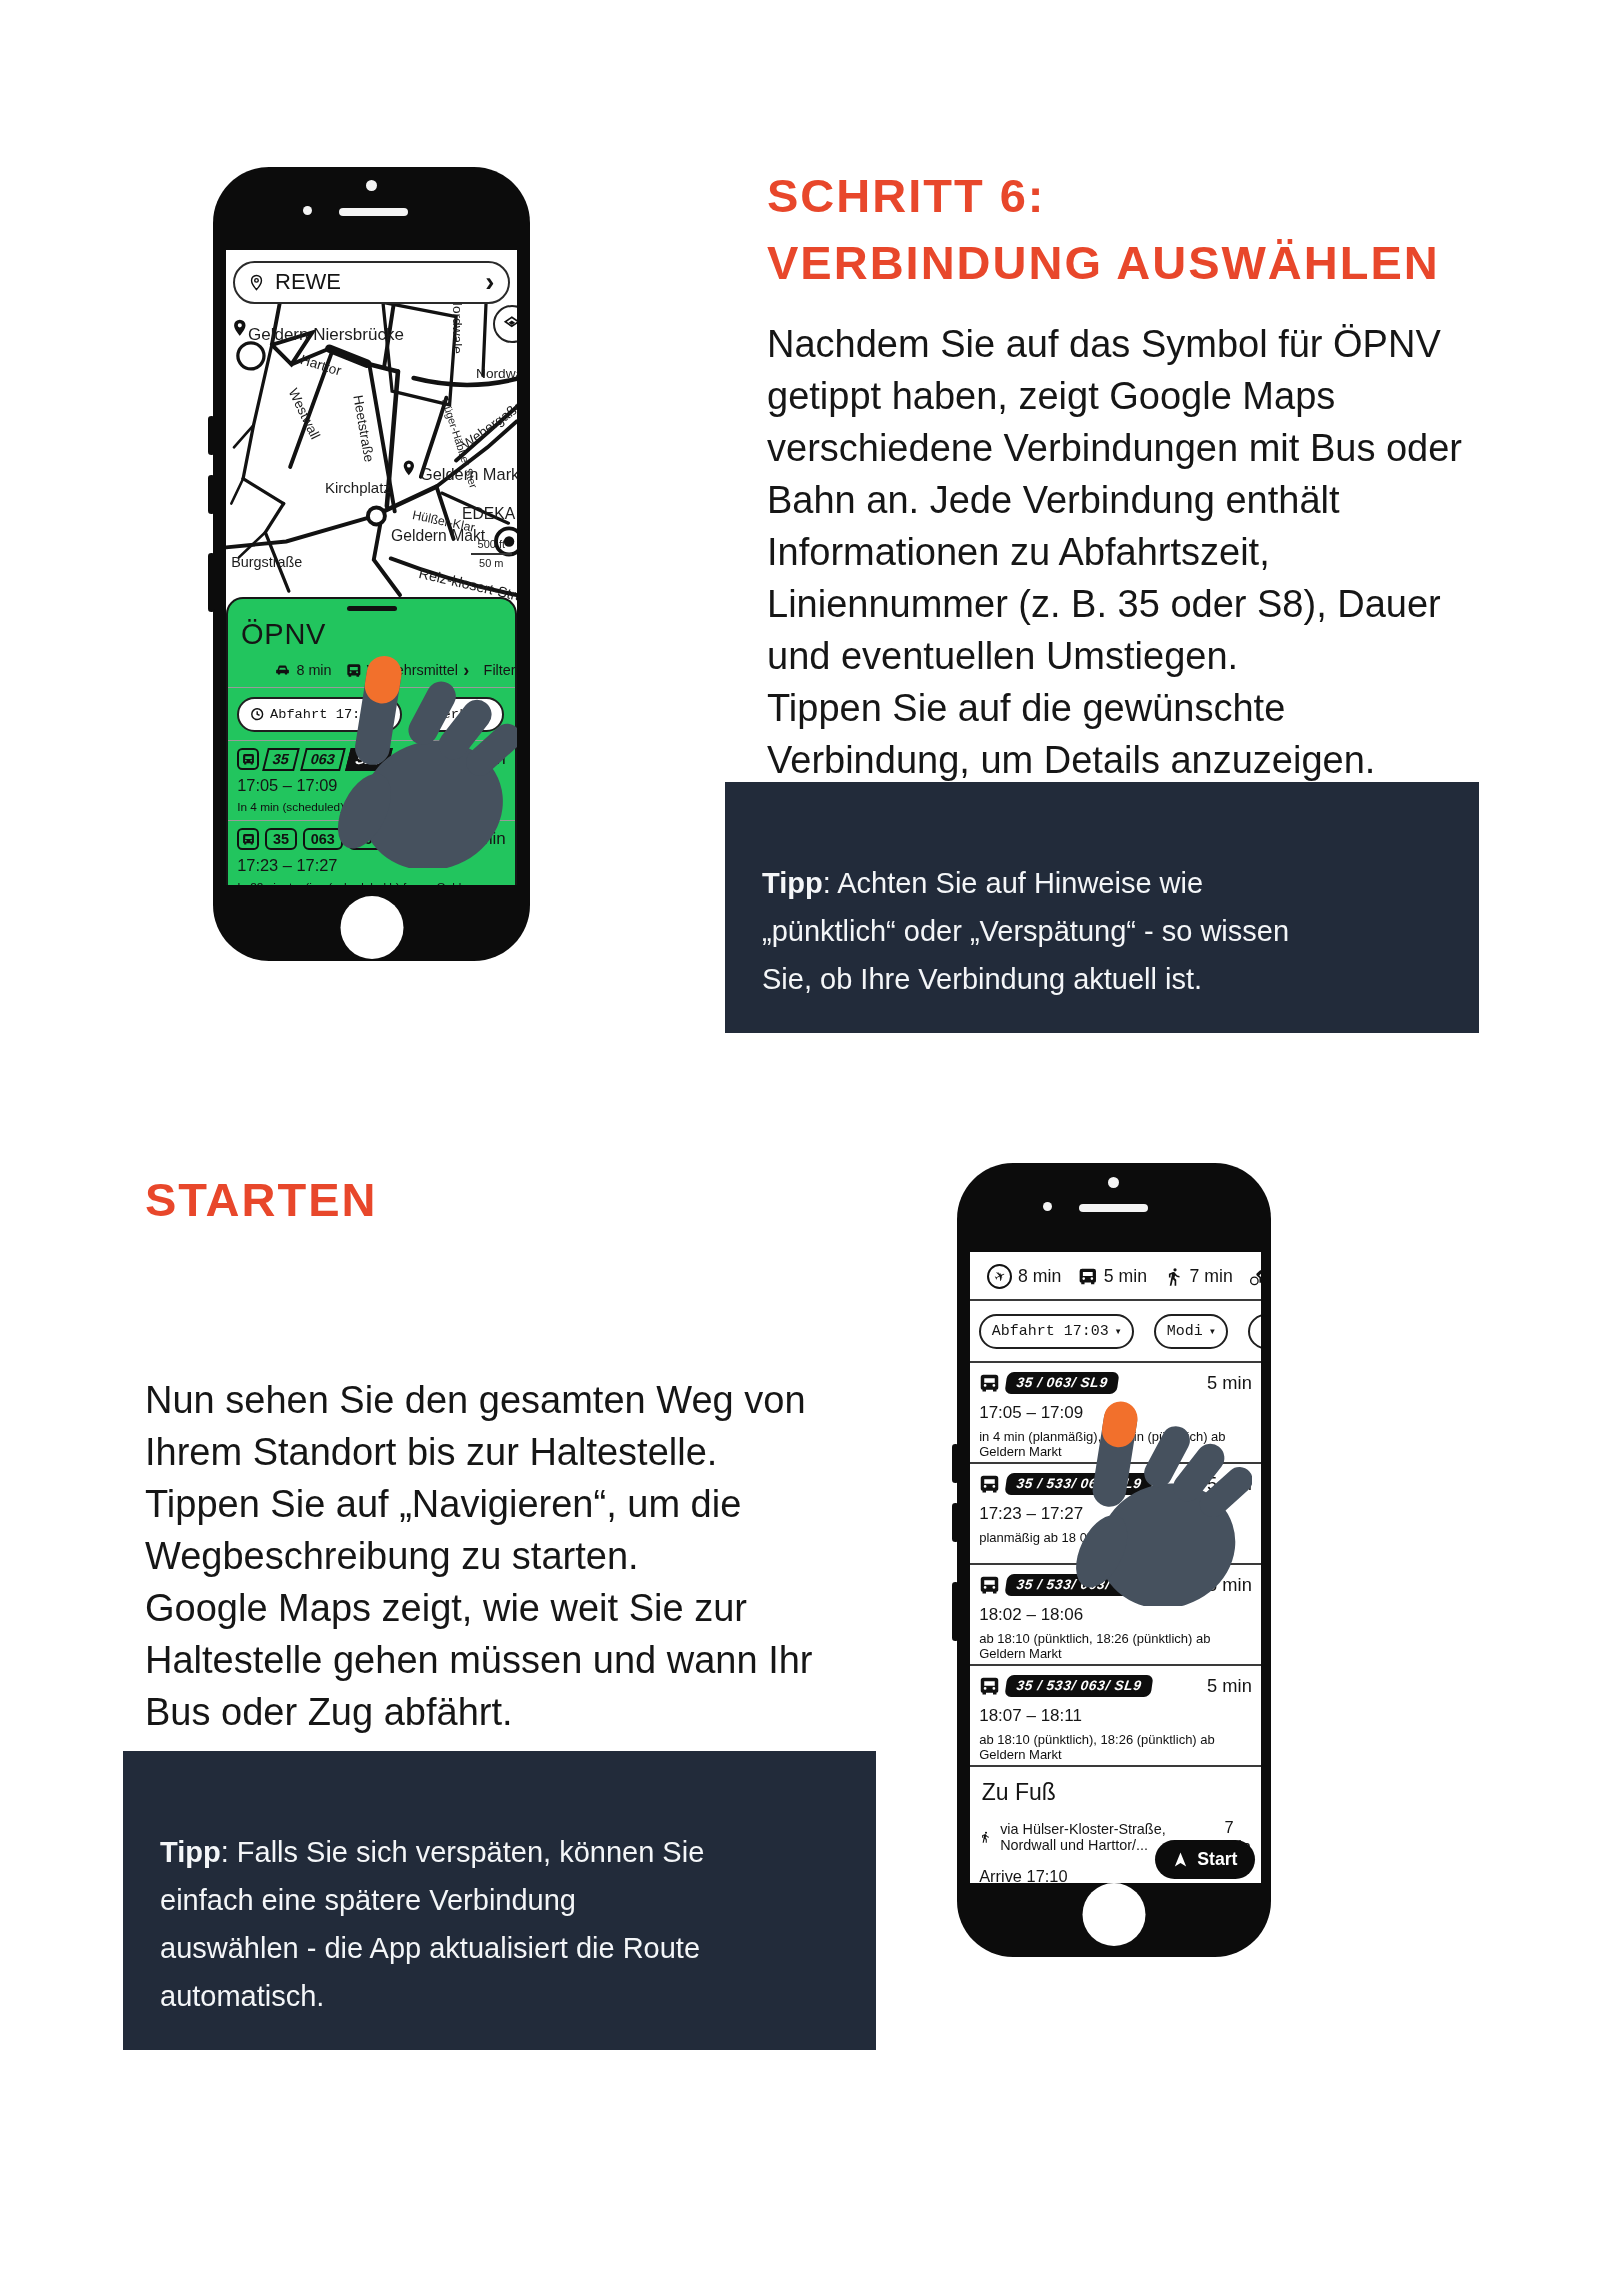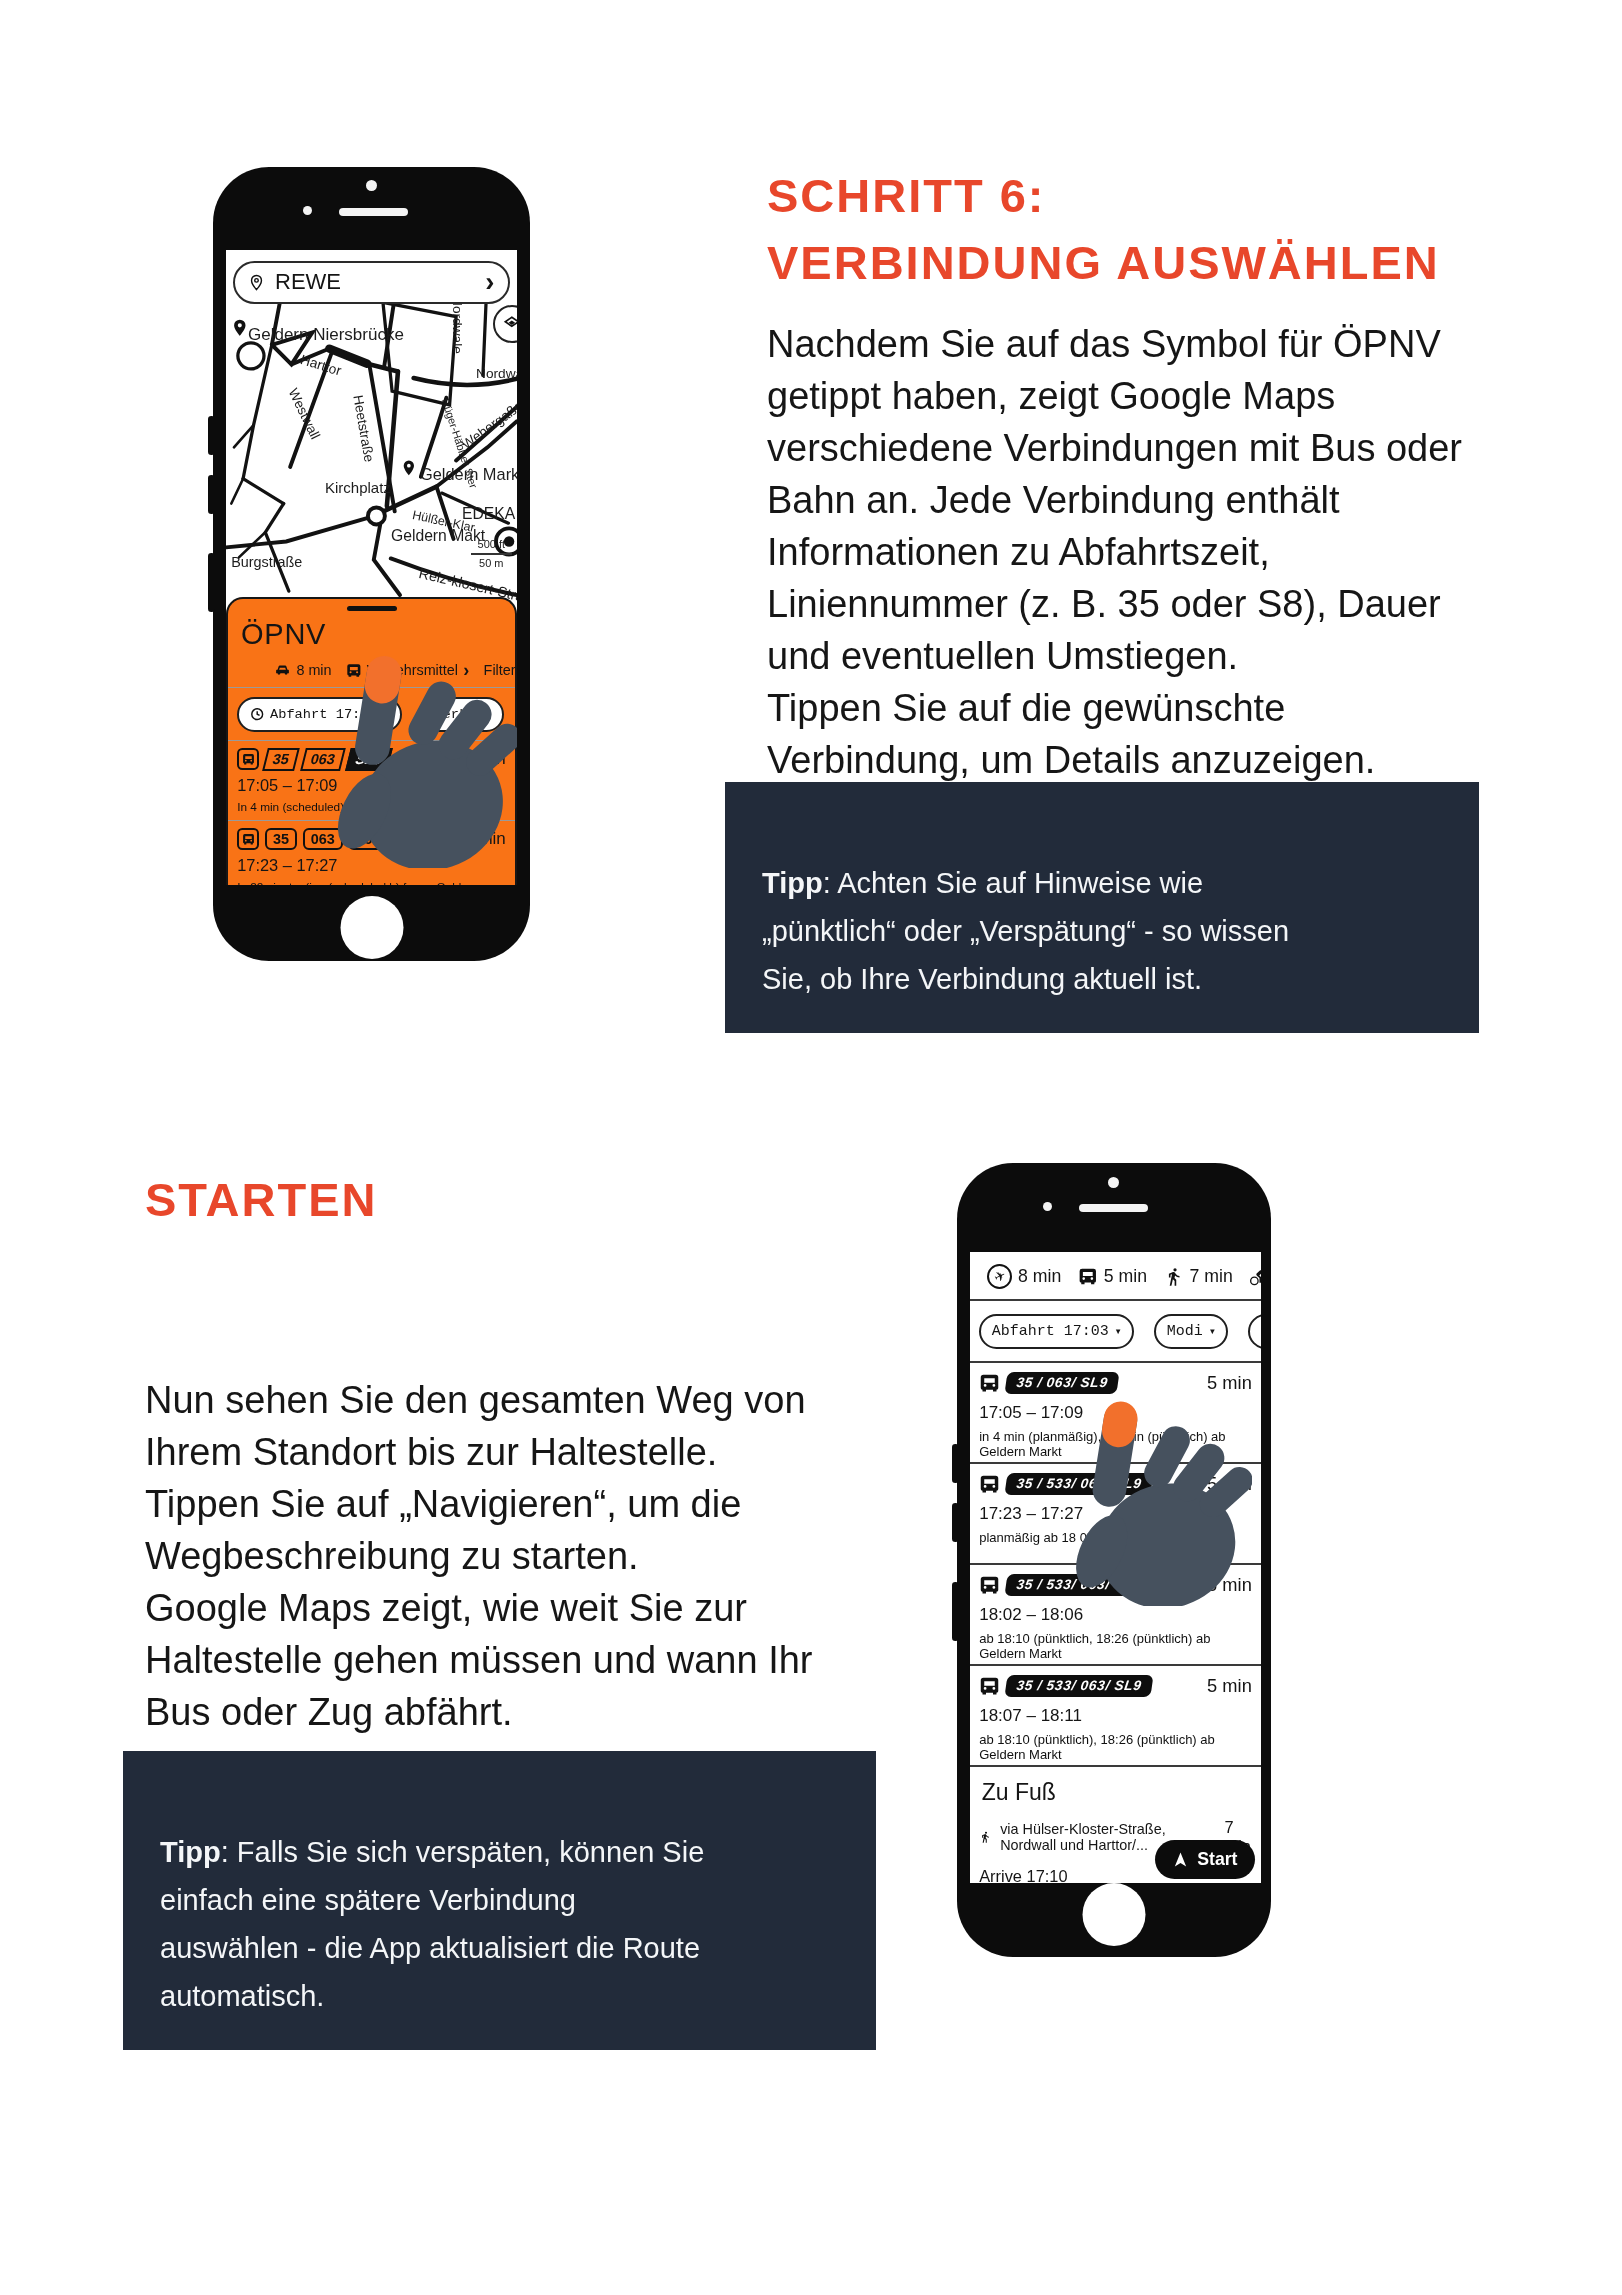--- a/index.html
+++ b/index.html
@@ -30,21 +30,21 @@
   .layers-btn { position:absolute; left:267px; top:55px; width:38px; height:38px; border-radius:50%;
                 border:2px solid #222; background:#fff; display:flex; align-items:center; justify-content:center; }
   .searchbar { position:absolute; left:6.5px; top:10.5px; width:277px; height:43px; background:#fff;
                border:2px solid #2a2a2a; border-radius:21.6px; display:flex; align-items:center; gap:10.5px;
                padding:0 13px; font-size:22px; }
   .searchbar .chev { margin-left:auto; }
   .chev::after  { content:"\203A"; font-weight:bold; font-size:1.25em; line-height:1; }
   .caret::after { content:"\25BE"; font-size:.8em; }
 
   
-  .panel { position:absolute; left:0; top:347px; width:291px; height:288px; background:#f97316;
+  .panel { position:absolute; left:0; top:347px; width:291px; height:288px; background:#22c55e;
            border:2px solid #161616; border-bottom:none; border-radius:17px 17px 0 0; padding:0 9.2px; }
   .handle { width:50px; height:5.9px; background:#111; border-radius:3.3px; margin:6.5px auto 0; }
   .panel-title { font-size:29px; margin:6.5px 0 0 3.9px; letter-spacing:0.7px; }
   .summary { display:flex; align-items:center; gap:14.4px; margin:10.5px 0 7.9px 37px; font-size:14.4px; white-space:nowrap; }
   .summary .it { display:flex; align-items:center; gap:5.2px; }
   .div1 { border-top:1.3px solid #9a9a9a; margin:0 -9.2px; }
   .div2 { border-top:2px solid #3a3a3a; margin:0 -9.2px; }
   .chips { display:flex; gap:20px; margin:8.5px 0; white-space:nowrap;font-family:Liberation Mono, monospace; }
   .chip  { flex:none; border:2px solid #1f1f1f; border-radius:17.7px; height:35px; display:flex; align-items:center;
            gap:5.9px; padding:0 10.5px; font-size:13.7px; background:#fff; }

